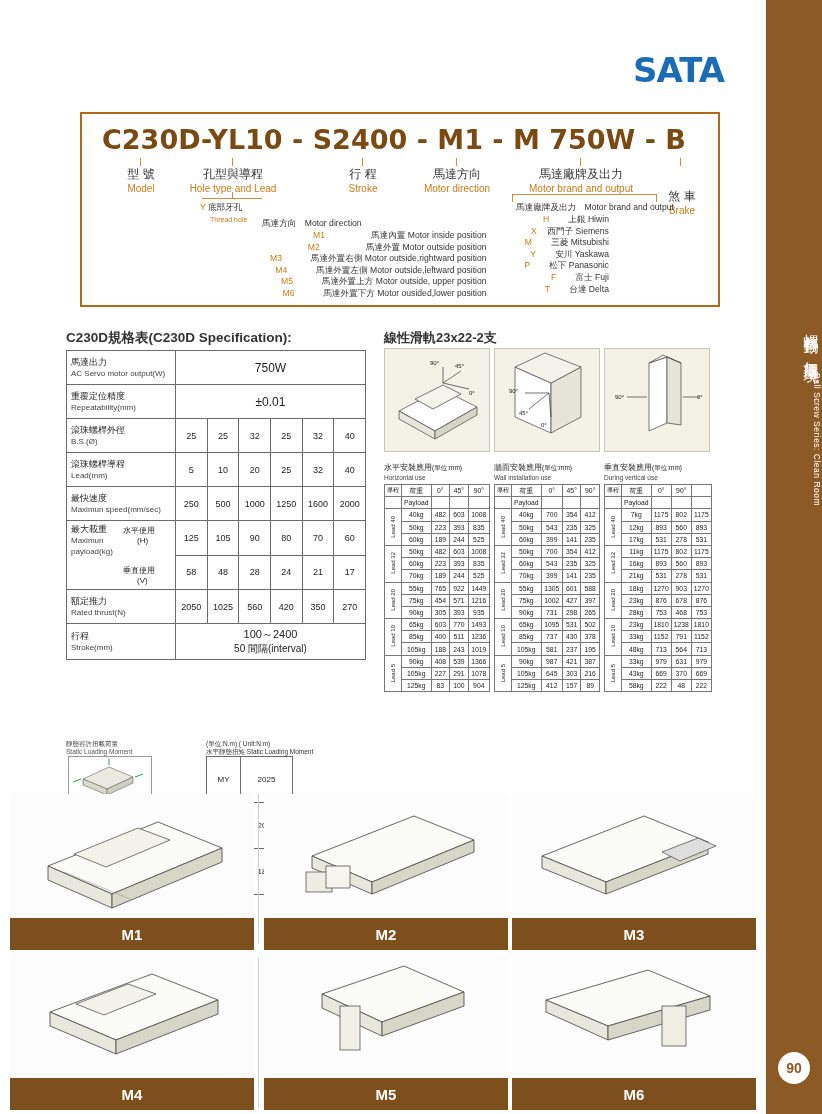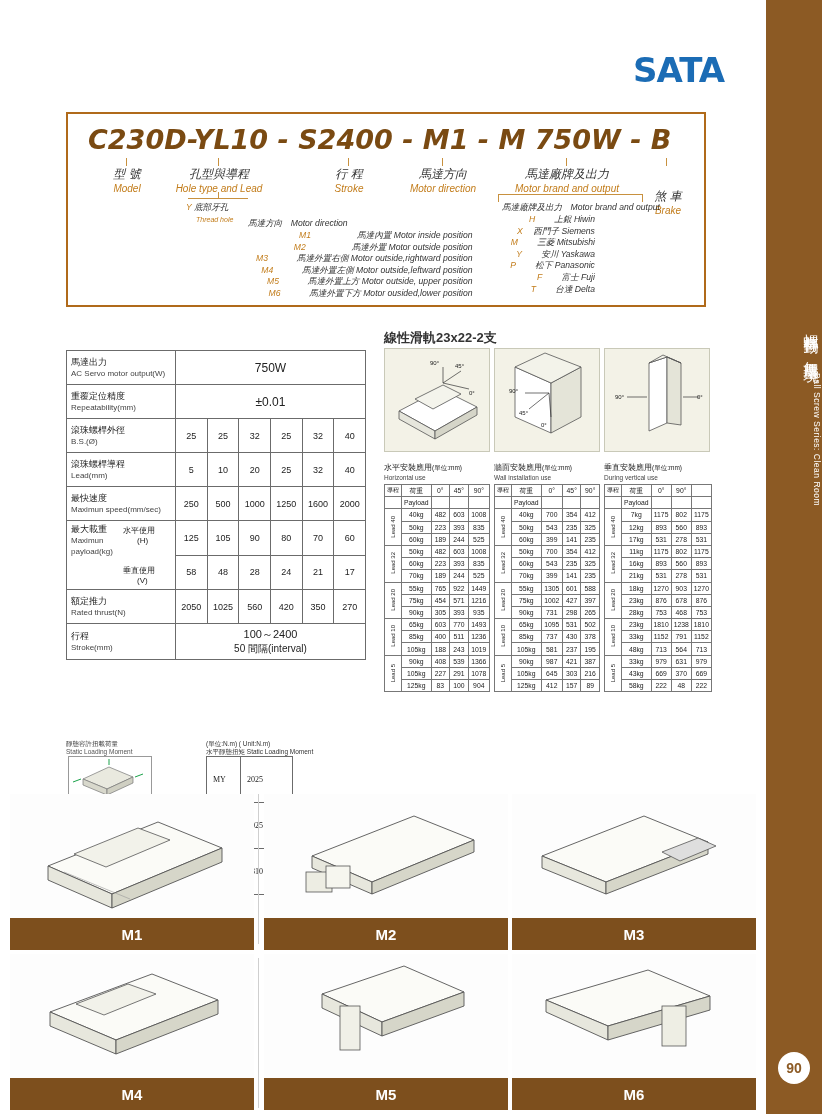--- a/index.html
+++ b/index.html
@@ -41,23 +41,22 @@
 
   
   .logo {
     position:absolute; right:42px; top:50px;
     font-size:34px; font-weight:bold; letter-spacing:-1px;
     color:#1b6cb5; font-family:"DejaVu Sans", sans-serif;
   }
 
   
   .codebox {
-    position:absolute; left:66px; top:112px; width:640px; height:195px;
+    position:absolute; left:80px; top:112px; width:640px; height:195px;
     border:2px solid #b06a1a;
-    font-style:italic;
   }
   .codetitle {
     position:absolute; left:20px; top:10px;
     font-size:27px; font-weight:bold; color:#7a4a12;
     font-family:"DejaVu Sans", sans-serif; letter-spacing:0px;
   }
   .lbl { position:absolute; text-align:center; }
   .lbl .cn { font-size:12px; color:#333; display:block; }
   .lbl .en { font-size:10px; color:#c27c1a; display:block; }
   .codebox .vline { position:absolute; width:1px; background:#c8913f; }
@@ -90,21 +89,21 @@
   .slm-cap { font-size:6.5px; color:#333; line-height:8px; }
   .slm-cap .en { color:#555; }
   .slm-img {
     position:absolute; left:2px; top:16px; width:84px; height:42px;
     border:1px solid #999; background:#fff;
   }
   table.slm {
     position:absolute; left:140px; top:16px; border-collapse:collapse;
     font-size:8px; color:#222;
   }
-  table.slm td { border:1px solid #6b6b6b; padding:18px 6px; text-align:left; height:16px;font-family:Liberation Serif, serif; }
+  table.slm td { border:1px solid #6b6b6b; padding:18px 6px; text-align:center; height:16px; }
   table.slm td.k { width:34px; }
   table.slm td.v { width:52px; }
   .slm-unit { position:absolute; left:140px; top:0px; font-size:6.5px; color:#333; line-height:8px; }
 
   
   .rail-title {
     position:absolute; left:384px; top:329px; font-size:13px; color:#333; font-weight:bold;
   }
   .iso-box {
     position:absolute; top:348px; height:104px;
@@ -279,20 +278,21 @@
         <span>Fuji</span>
       </div>
       <div>
         <span class="code" style="display:inline-block;width:14px;">T</span>
         <span class="cn" style="display:inline-block;width:34px;">台達</span>
         <span>Delta</span>
       </div>
     </div>
   </div>
 
+  <div class="spec-title">C230D規格表(C230D Specification):</div>
 
   <table class="spec">
     <tbody>
         <tr>
       <td class="lab">
         <span>馬達出力</span><br>
         <span class="en">AC Servo motor output(W)</span>
       </td>
       <td colspan="6" class="big">750W</td>
     </tr>

